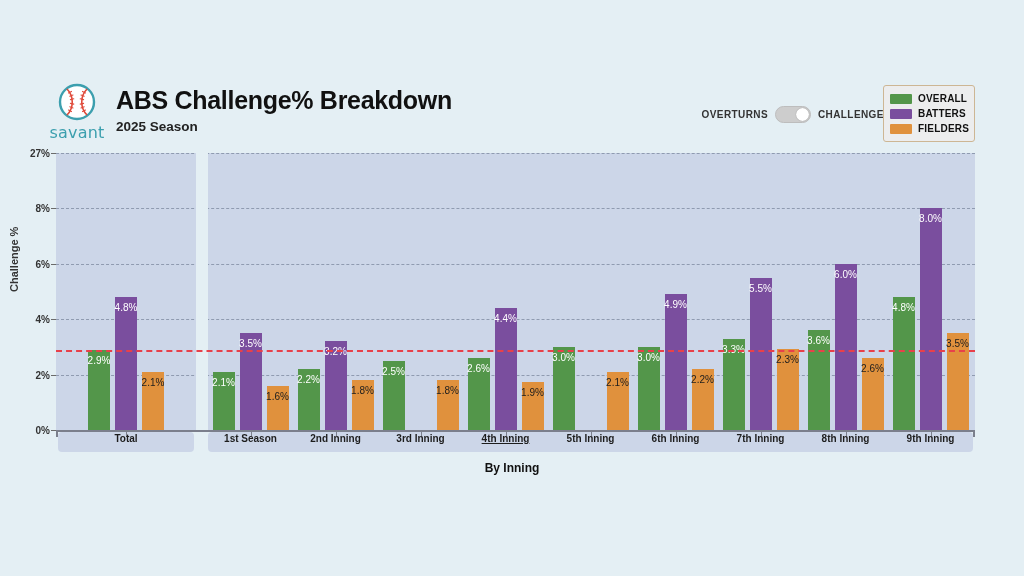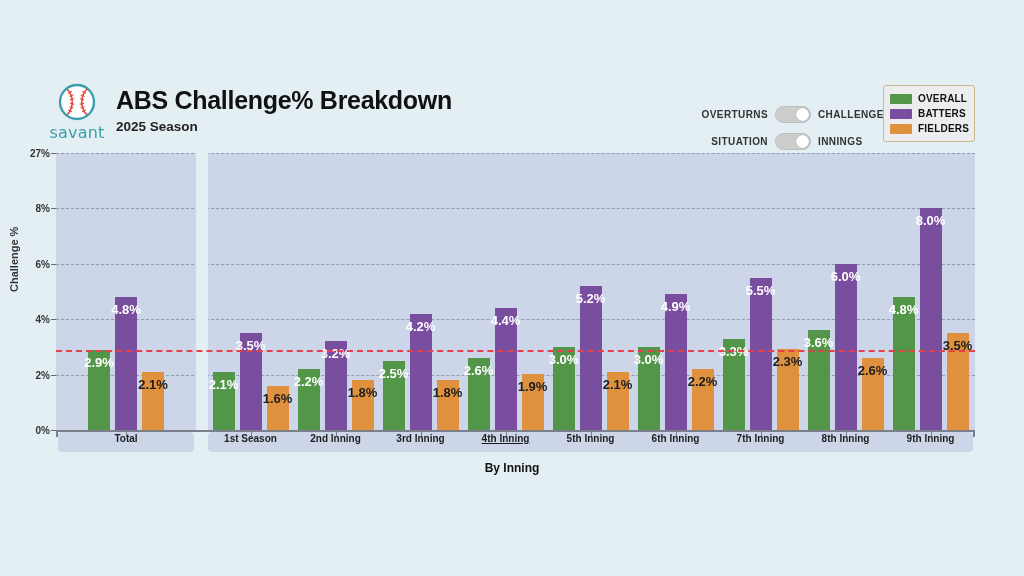--- a/index.html
+++ b/index.html
@@ -59,21 +59,21 @@
 
   .ytitle { position: absolute; left: 8px; top: 292px; transform: rotate(-90deg);
             transform-origin: left top; font-size: 11px; font-weight: bold; color: #333;
             white-space: nowrap; }
   .xtitle { position: absolute; top: 461px; width: 1024px; text-align: center;
             font-size: 12px; font-weight: bold; color: #111; }
 
   
   .bar { position: absolute; bottom: 0; }
   .bar-val { position: absolute; left: 50%; transform: translateX(-50%);
-             top: 5px; font-size: 13px; font-weight: bold; white-space: nowrap; }
+             top: 5px; font-size: 10px; font-weight: normal; white-space: nowrap; }
   .bar-val.inside { color: #ffffff; }
   .bar-val.dark { color: #1d1d1d; }
 
   
   .catband { position: absolute; top: 432px; height: 20px; background: #ccd6e8;
              border-radius: 4px; }
   .catlab { position: absolute; top: 433px; text-align: center; font-size: 10px;
             font-weight: bold; color: #1d1d1d; }
   .xtick { position: absolute; top: 430px; width: 1px; height: 6px; background: #7b7f8c; }
 </style>
@@ -112,27 +112,20 @@
   </div>
 
   <div class="toggles">
     <div class="toggle-row">
       <span class="tg-label left">OVERTURNS</span>
       <span class="switch">
           <span class="knob"></span>
         </span>
       <span class="tg-label right">CHALLENGES</span>
     </div>
-    <div class="toggle-row">
-      <span class="tg-label left">SITUATION</span>
-      <span class="switch">
-          <span class="knob"></span>
-        </span>
-      <span class="tg-label right">INNINGS</span>
-    </div>
   </div>
 
   <div class="legend">
     <div class="lg-row">
       <span class="lg-sw" id="lgsw0" style="background: rgb(83, 150, 74);"></span>
       <span class="lg-tx">OVERALL</span>
     </div>
     <div class="lg-row">
       <span class="lg-sw" id="lgsw1" style="background: rgb(122, 78, 158);"></span>
       <span class="lg-tx">BATTERS</span>
@@ -188,40 +181,34 @@
       </div>
       <div class="bar" style="left: 268.5px; width: 22px; height: 88.64px; background: rgb(122, 78, 158);">
         <span class="bar-val inside">3.2%</span>
       </div>
       <div class="bar" style="left: 295.5px; width: 22px; height: 49.86px; background: rgb(224, 145, 61);">
         <span class="bar-val dark">1.8%</span>
       </div>
       <div class="bar" style="left: 326.5px; width: 22px; height: 69.25px; background: rgb(83, 150, 74);">
         <span class="bar-val inside">2.5%</span>
       </div>
-      <div class="bar" style="left: 353.5px; width: 22px; height: 116.34px; background: rgb(122, 78, 158);">
-        <span class="bar-val inside">4.2%</span>
-      </div>
       <div class="bar" style="left: 380.5px; width: 22px; height: 49.86px; background: rgb(224, 145, 61);">
         <span class="bar-val dark">1.8%</span>
       </div>
       <div class="bar" style="left: 411.5px; width: 22px; height: 72.02px; background: rgb(83, 150, 74);">
         <span class="bar-val inside">2.6%</span>
       </div>
       <div class="bar" style="left: 438.5px; width: 22px; height: 121.88px; background: rgb(122, 78, 158);">
         <span class="bar-val inside">4.4%</span>
       </div>
-      <div class="bar" style="left: 465.5px; width: 22px; height: 56px; background: rgb(224, 145, 61);">
+      <div class="bar" style="left: 465.5px; width: 22px; height: 48px; background: rgb(224, 145, 61);">
         <span class="bar-val dark">1.9%</span>
       </div>
       <div class="bar" style="left: 496.5px; width: 22px; height: 83.1px; background: rgb(83, 150, 74);">
         <span class="bar-val inside">3.0%</span>
-      </div>
-      <div class="bar" style="left: 523.5px; width: 22px; height: 144.04px; background: rgb(122, 78, 158);">
-        <span class="bar-val inside">5.2%</span>
       </div>
       <div class="bar" style="left: 550.5px; width: 22px; height: 58.17px; background: rgb(224, 145, 61);">
         <span class="bar-val dark">2.1%</span>
       </div>
       <div class="bar" style="left: 581.5px; width: 22px; height: 83.1px; background: rgb(83, 150, 74);">
         <span class="bar-val inside">3.0%</span>
       </div>
       <div class="bar" style="left: 608.5px; width: 22px; height: 135.73px; background: rgb(122, 78, 158);">
         <span class="bar-val inside">4.9%</span>
       </div>

